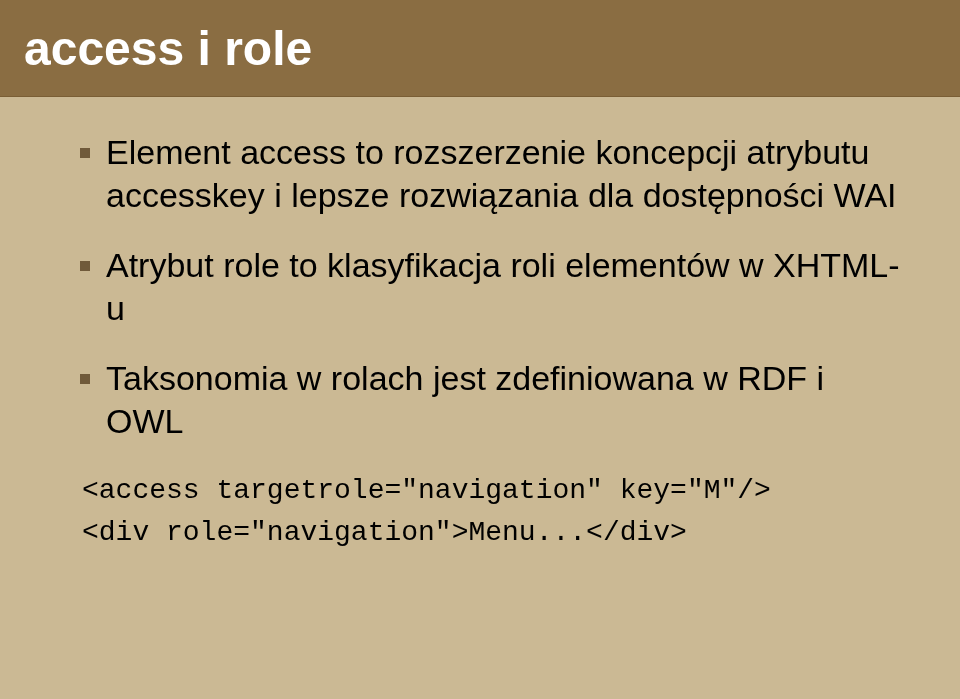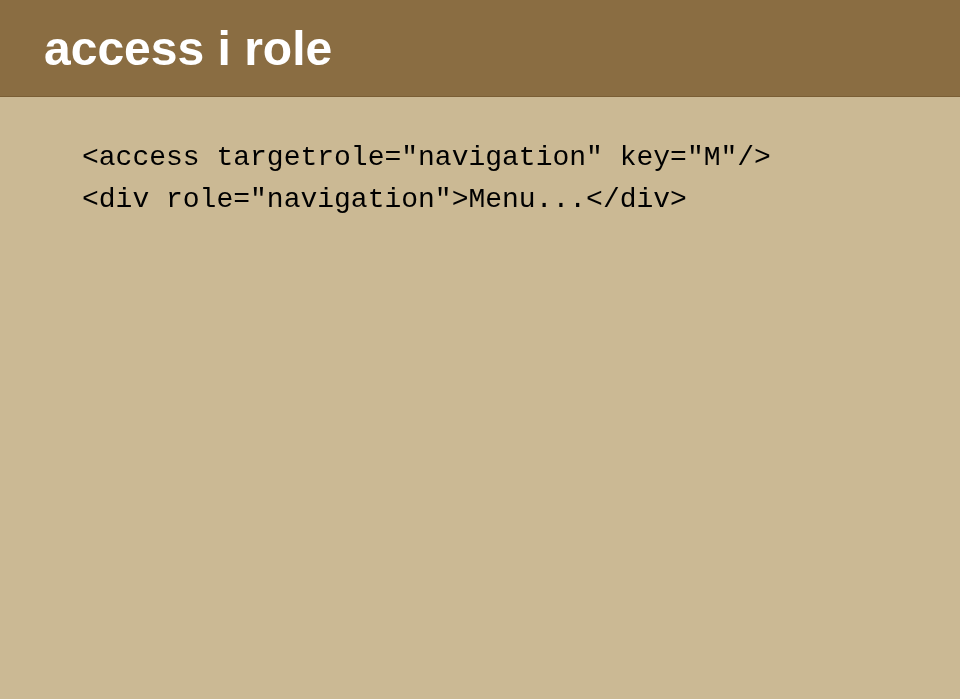--- a/index.html
+++ b/index.html
@@ -13,21 +13,21 @@
   .slide {
     width: 960px;
     height: 699px;
     background: #cbb994;
     position: relative;
     box-sizing: border-box;
   }
   .title-bar {
     background: #8a6d42;
     height: 96px;
-    padding-left: 44px;
+    padding-left: 24px;
     display: flex;
     align-items: center;
     border-bottom: 1px solid #7a5e35;
   }
   .title-bar h1 {
     color: #ffffff;
     font-size: 48px;
     font-weight: bold;
     margin: 0;
   }
@@ -66,18 +66,23 @@
   }
 </style>
 </head>
 <body>
 
 <div class="slide">
   <div class="title-bar">
     <h1>access i role</h1>
   </div>
   <div class="content">
+    <ul class="bullets">
+      <li>Element access to rozszerzenie koncepcji atrybutu accesskey i lepsze rozwiązania dla dostępności WAI</li>
+      <li>Atrybut role to klasyfikacja roli elementów w XHTML-u</li>
+      <li>Taksonomia w rolach jest zdefiniowana w RDF i OWL</li>
+    </ul>
     <div class="code-block">
       <div>&lt;access targetrole="navigation" key="M"/&gt;</div>
       <div>&lt;div role="navigation"&gt;Menu...&lt;/div&gt;</div>
     </div>
   </div>
 </div>
 
 </body></html>

